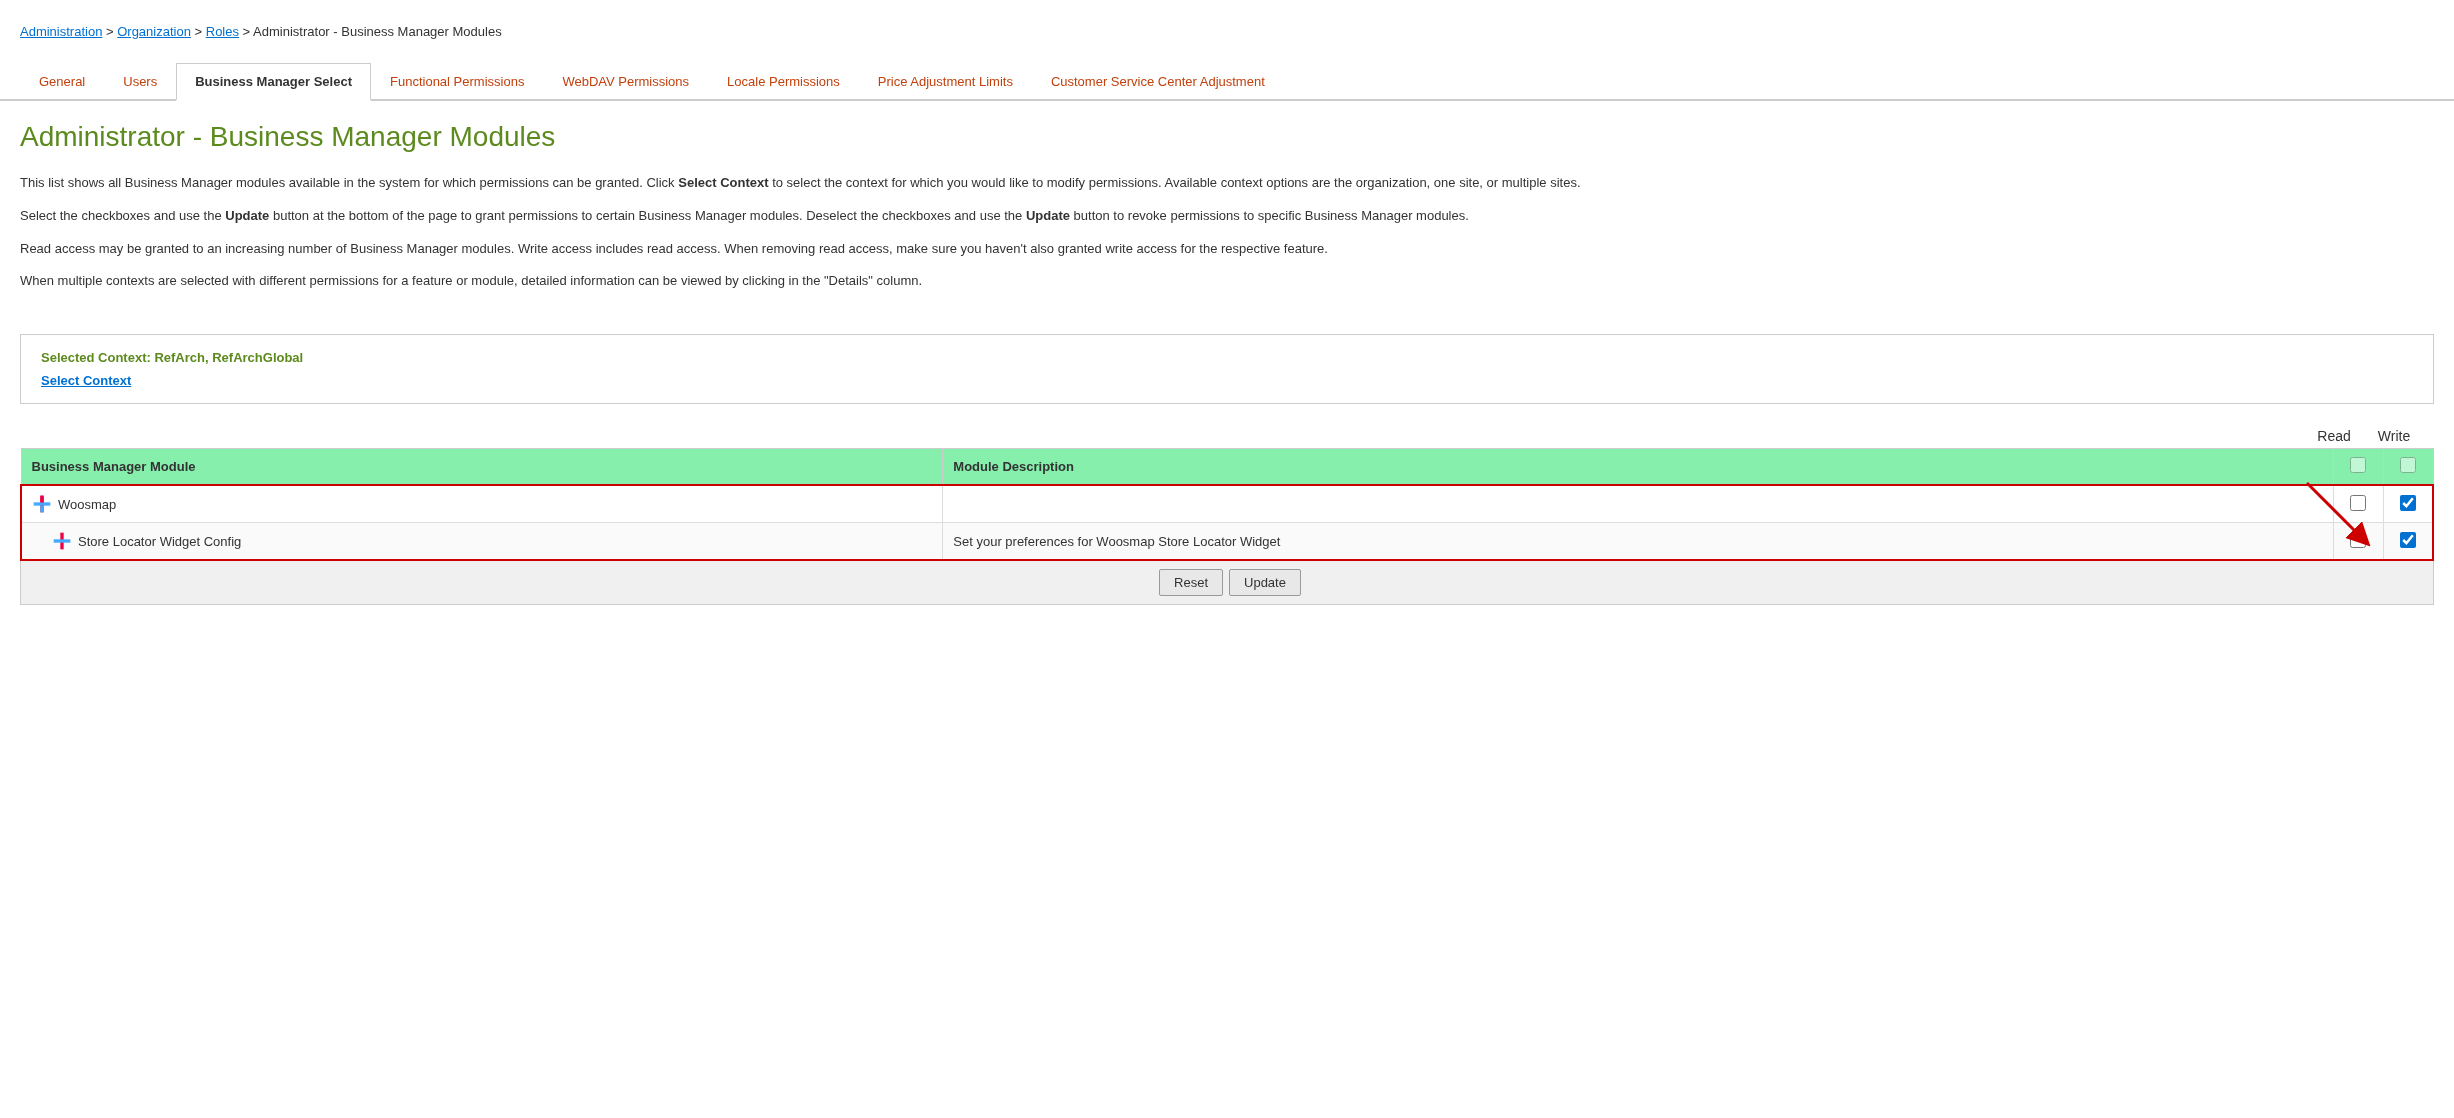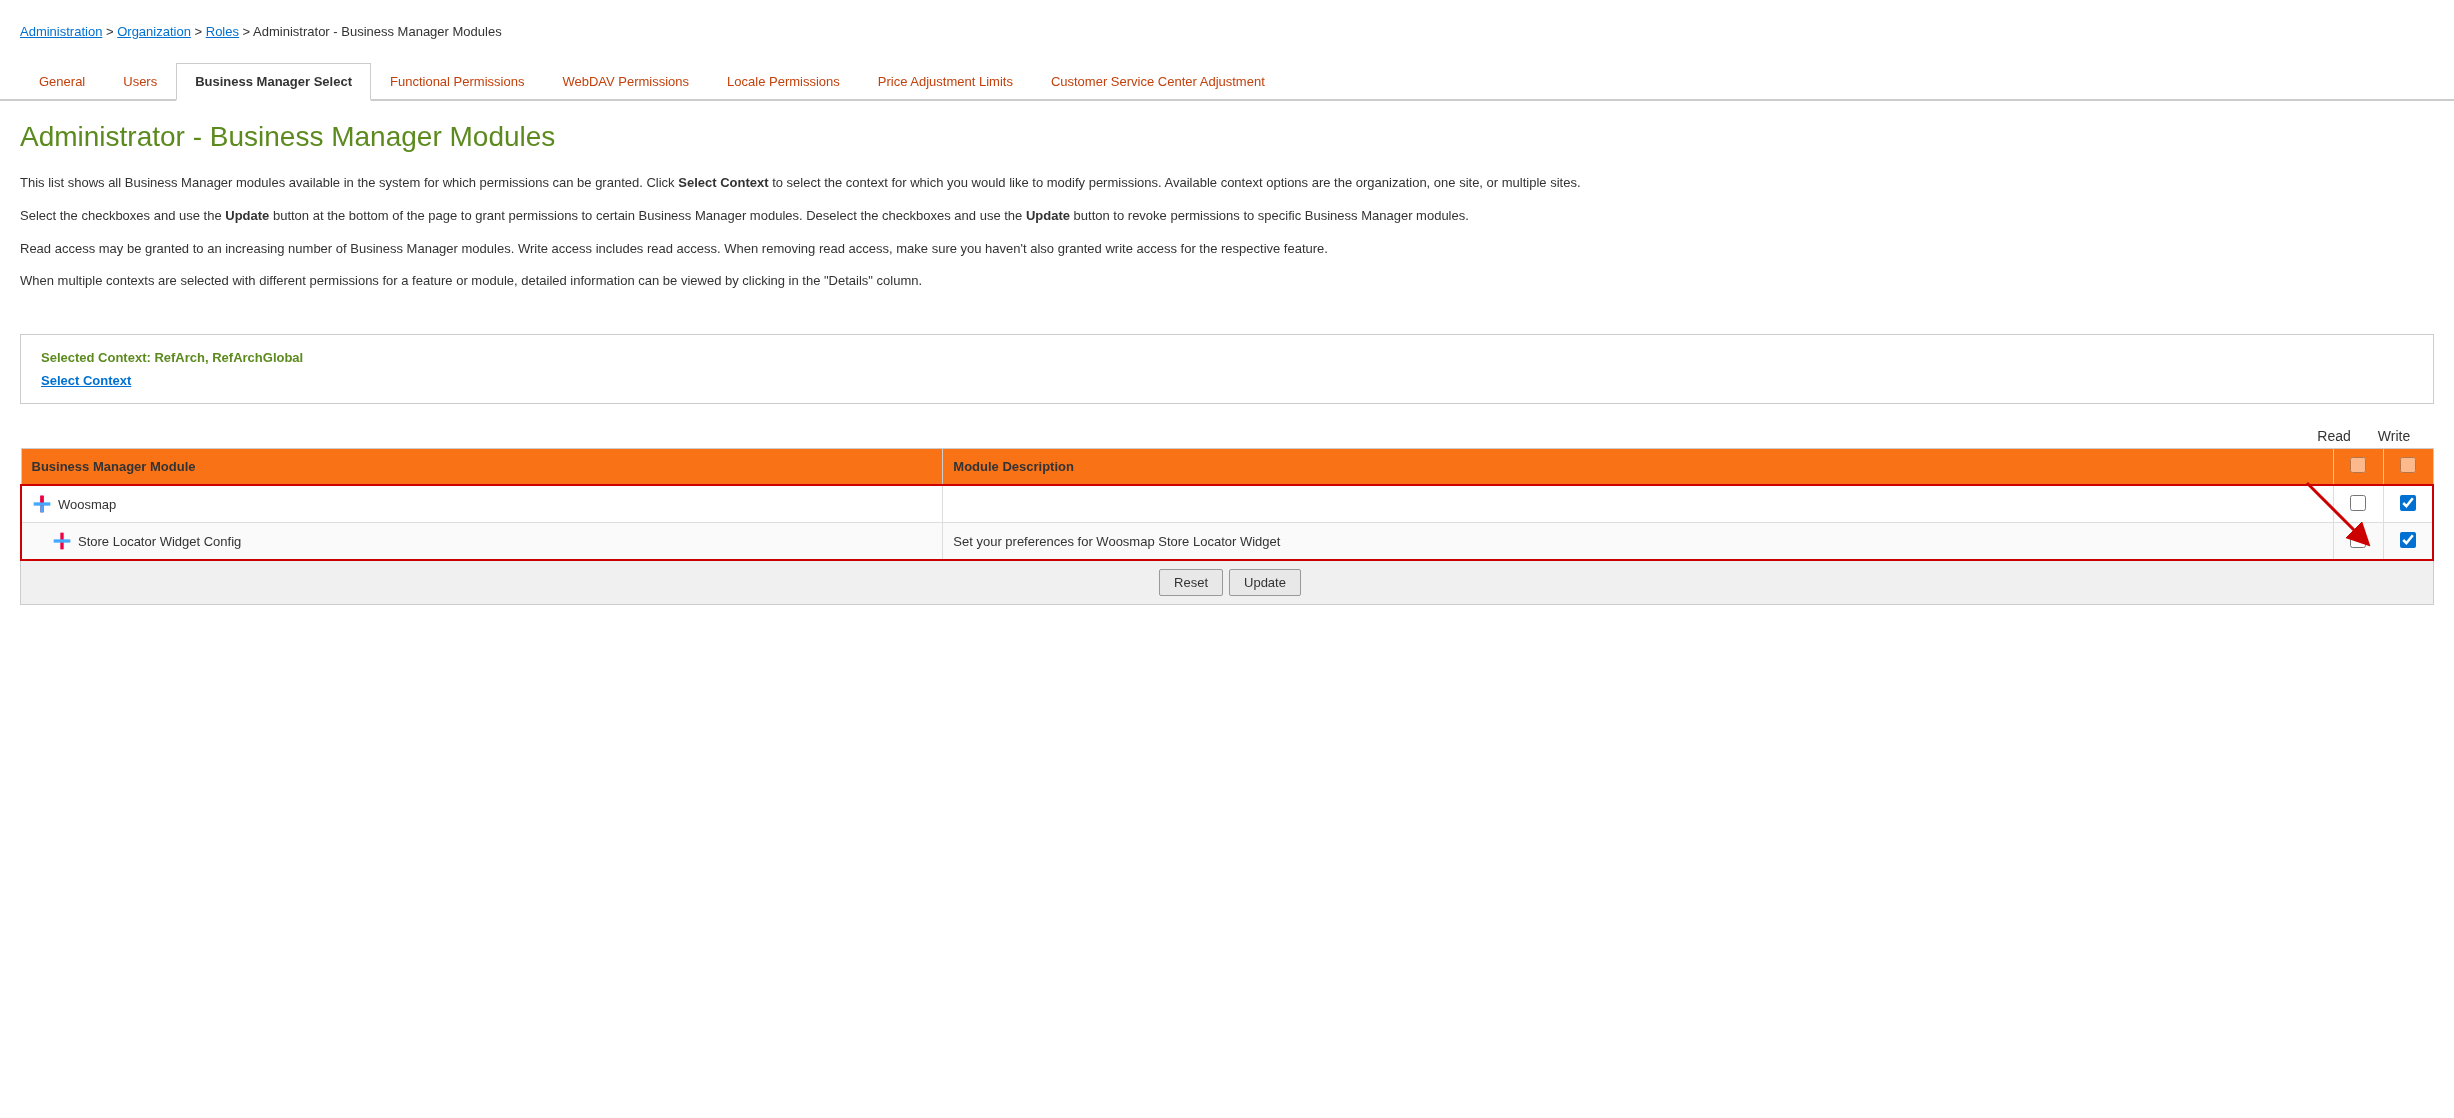--- a/index.html
+++ b/index.html
@@ -86,21 +86,21 @@
       width: 60px;
       text-align: center;
     }
 
     table {
       width: 100%;
       border-collapse: collapse;
       font-size: 13px;
     }
     thead tr {
-      background: #f97316;
+      background: #86efac;
     }
     thead th {
       padding: 8px 10px;
       text-align: left;
       font-weight: bold;
       border: 1px solid #ccc;
     }
     thead th.check-col {
       width: 50px;
       text-align: center;

